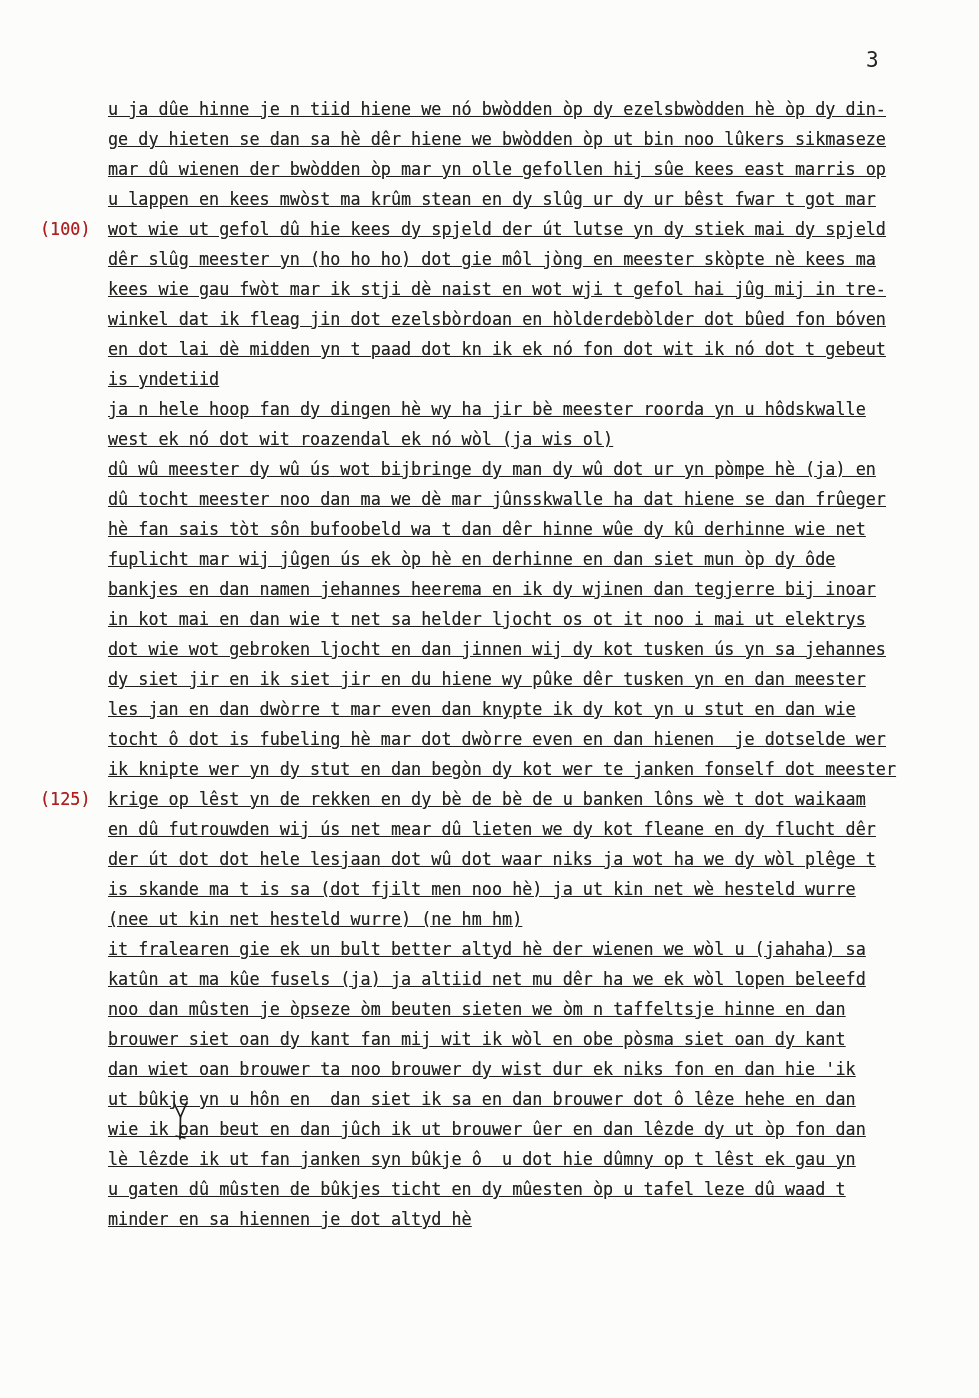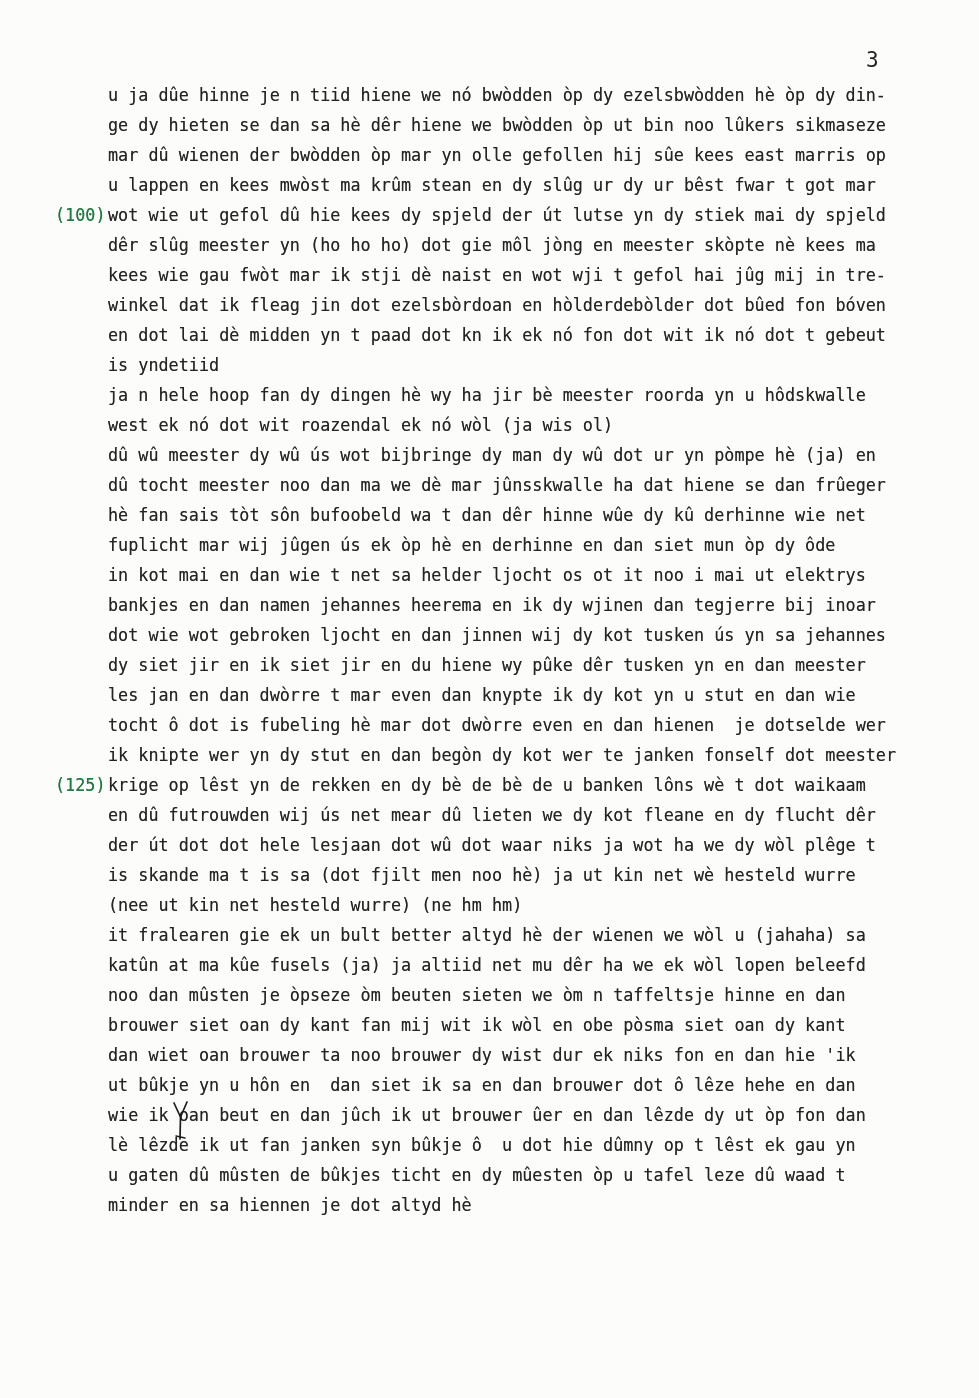--- a/index.html
+++ b/index.html
@@ -16,40 +16,40 @@
     color:#1e1e1e;
   }
   .pageno {
     position:absolute;
     top:48px; left:866px;
     font-size:21px;
     color:#222;
   }
   .body-text {
     position:absolute;
-    left:108px; top:80px;
+    left:108px; top:94px;
     width:840px;
+    text-decoration:underline;
   }
   .line {
     position:relative;
     height:30px;
     line-height:30px;
     font-size:16.8px;
     white-space:pre;
   }
   .line .text {
     color:#242424;
     text-shadow:0 0 0.6px rgba(30,30,30,0.55);
   }
   .margin-label {
     position:absolute;
     left:-68px; top:0;
-    color:#15803d;
+    color:#b91c1c;
     text-shadow:0 0 0.6px rgba(30,30,30,0.55);
-    margin-left:15px;
   }
   .hand-mark {
     position:absolute;
     left:171px; top:1100px;
     width:20px; height:44px;
     pointer-events:none;
   }
   .hand-mark svg { display:block; }
 </style>
 </head>
@@ -69,22 +69,22 @@
     <div class="line"><span class="margin-label"></span><span class="text">kees wie gau fwòt mar ik stji dè naist en wot wji t gefol hai jûg mij in tre-</span></div>
     <div class="line"><span class="margin-label"></span><span class="text">winkel dat ik fleag jin dot ezelsbòrdoan en hòlderdebòlder dot bûed fon bóven</span></div>
     <div class="line"><span class="margin-label"></span><span class="text">en dot lai dè midden yn t paad dot kn ik ek nó fon dot wit ik nó dot t gebeut</span></div>
     <div class="line"><span class="margin-label"></span><span class="text">is yndetiid</span></div>
     <div class="line"><span class="margin-label"></span><span class="text">ja n hele hoop fan dy dingen hè wy ha jir bè meester roorda yn u hôdskwalle</span></div>
     <div class="line"><span class="margin-label"></span><span class="text">west ek nó dot wit roazendal ek nó wòl (ja wis ol)</span></div>
     <div class="line"><span class="margin-label"></span><span class="text">dû wû meester dy wû ús wot bijbringe dy man dy wû dot ur yn pòmpe hè (ja) en</span></div>
     <div class="line"><span class="margin-label"></span><span class="text">dû tocht meester noo dan ma we dè mar jûnsskwalle ha dat hiene se dan frûeger</span></div>
     <div class="line"><span class="margin-label"></span><span class="text">hè fan sais tòt sôn bufoobeld wa t dan dêr hinne wûe dy kû derhinne wie net</span></div>
     <div class="line"><span class="margin-label"></span><span class="text">fuplicht mar wij jûgen ús ek òp hè en derhinne en dan siet mun òp dy ôde</span></div>
+    <div class="line"><span class="margin-label"></span><span class="text">bankjes en dan namen jehannes heerema en ik dy wjinen dan tegjerre bij inoar</span></div>
     <div class="line"><span class="margin-label"></span><span class="text">in kot mai en dan wie t net sa helder ljocht os ot it noo i mai ut elektrys</span></div>
-    <div class="line"><span class="margin-label"></span><span class="text">bankjes en dan namen jehannes heerema en ik dy wjinen dan tegjerre bij inoar</span></div>
     <div class="line"><span class="margin-label"></span><span class="text">dot wie wot gebroken ljocht en dan jinnen wij dy kot tusken ús yn sa jehannes</span></div>
     <div class="line"><span class="margin-label"></span><span class="text">dy siet jir en ik siet jir en du hiene wy pûke dêr tusken yn en dan meester</span></div>
     <div class="line"><span class="margin-label"></span><span class="text">les jan en dan dwòrre t mar even dan knypte ik dy kot yn u stut en dan wie</span></div>
     <div class="line"><span class="margin-label"></span><span class="text">tocht ô dot is fubeling hè mar dot dwòrre even en dan hienen  je dotselde wer</span></div>
     <div class="line"><span class="margin-label"></span><span class="text">ik knipte wer yn dy stut en dan begòn dy kot wer te janken fonself dot meester</span></div>
     <div class="line"><span class="margin-label">(125)</span><span class="text">krige op lêst yn de rekken en dy bè de bè de u banken lôns wè t dot waikaam</span></div>
     <div class="line"><span class="margin-label"></span><span class="text">en dû futrouwden wij ús net mear dû lieten we dy kot fleane en dy flucht dêr</span></div>
     <div class="line"><span class="margin-label"></span><span class="text">der út dot dot hele lesjaan dot wû dot waar niks ja wot ha we dy wòl plêge t</span></div>
     <div class="line"><span class="margin-label"></span><span class="text">is skande ma t is sa (dot fjilt men noo hè) ja ut kin net wè hesteld wurre</span></div>
     <div class="line"><span class="margin-label"></span><span class="text">(nee ut kin net hesteld wurre) (ne hm hm)</span></div>

